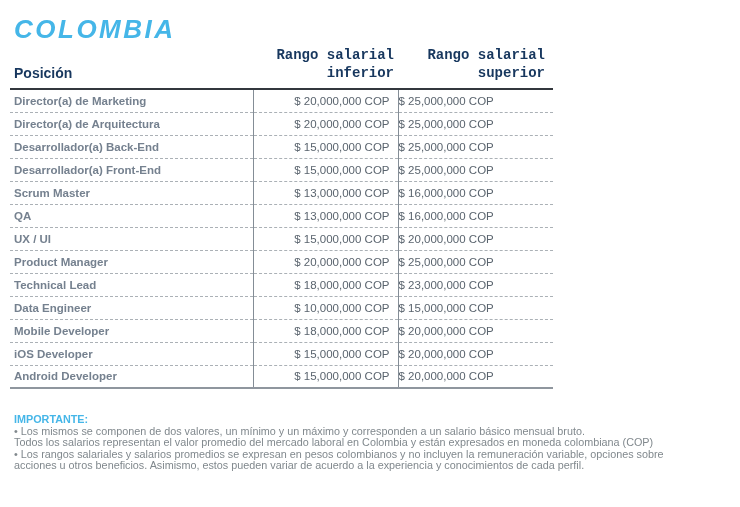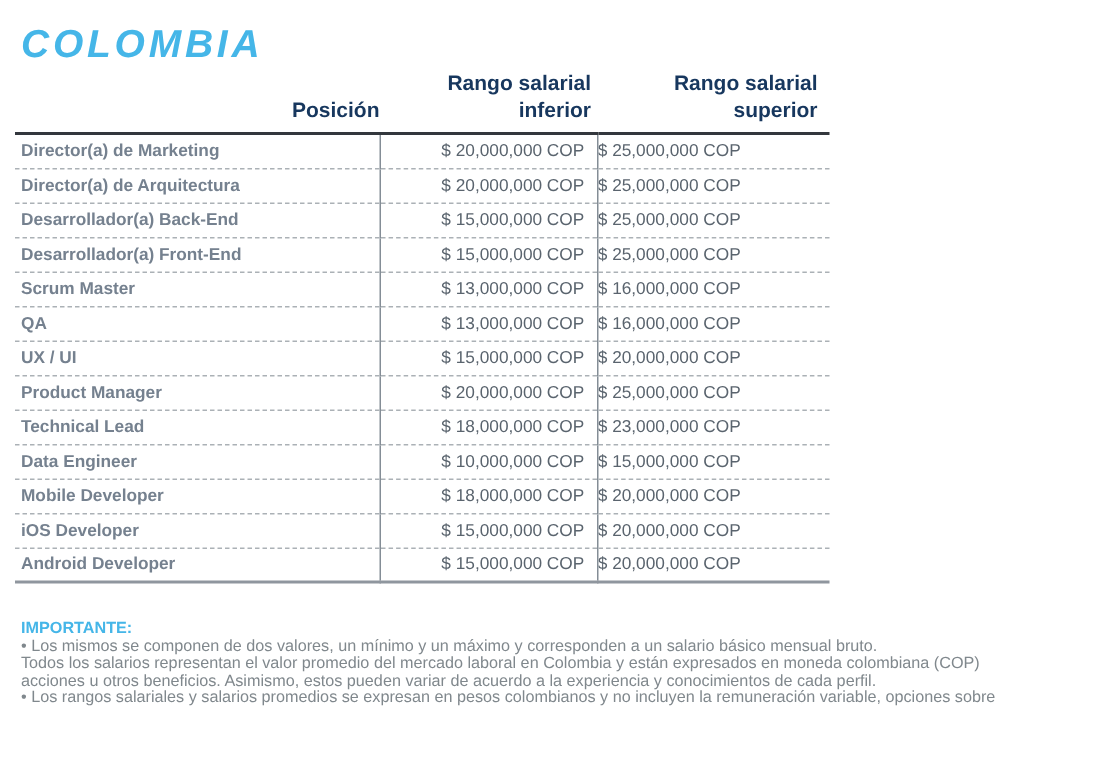--- a/index.html
+++ b/index.html
@@ -37,22 +37,22 @@
   thead th {
     height: 43px;
     vertical-align: bottom;
     padding: 0 0 6px 0;
     border-bottom: 2px solid #33373d;
     color: #17375e;
     font-size: 14px;
     font-weight: bold;
     line-height: 1.25;
   }
-  th.th-position { text-align: right; padding-left: 4px; }
-  th.th-range { text-align: right; padding-right: 4px; }
+  th.th-position { text-align: left; padding-left: 4px; }
+  th.th-range { text-align: right; padding-right: 4px; font-family: Liberation Mono, monospace; }
   th.th-range-last { padding-right: 8px; }
   th .hline { display: block; }
   tbody td {
     height: 23px;
     font-size: 11.5px;
     vertical-align: middle;
     white-space: nowrap;
     overflow: hidden;
     margin-top: 40px;
   }
@@ -181,18 +181,18 @@
           <td class="cell-superior">$ 20,000,000 COP</td>
         </tr>
       </tbody>
   </table>
 
   <div class="footer">
     <div class="footer-heading">IMPORTANTE:</div>
     <div id="footer-lines">
         <div class="footer-line">• Los mismos se componen de dos valores, un mínimo y un máximo y corresponden a un salario básico mensual bruto.</div>
         <div class="footer-line">Todos los salarios representan el valor promedio del mercado laboral en Colombia y están expresados en moneda colombiana (COP)</div>
+        <div class="footer-line">• Los rangos salariales y salarios promedios se expresan en pesos colombianos y no incluyen la remuneración variable, opciones sobre</div>
         <div class="footer-line">acciones u otros beneficios. Asimismo, estos pueden variar de acuerdo a la experiencia y conocimientos de cada perfil.</div>
-        <div class="footer-line">• Los rangos salariales y salarios promedios se expresan en pesos colombianos y no incluyen la remuneración variable, opciones sobre</div>
       </div>
   </div>
 
 </div>
 
 </body></html>

